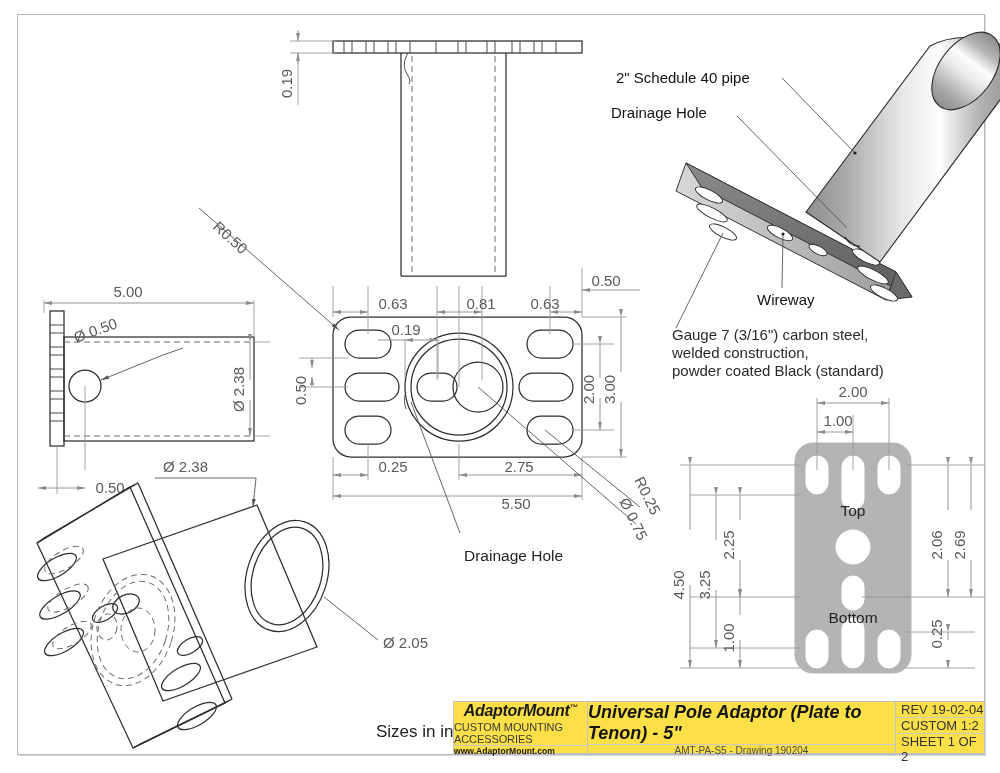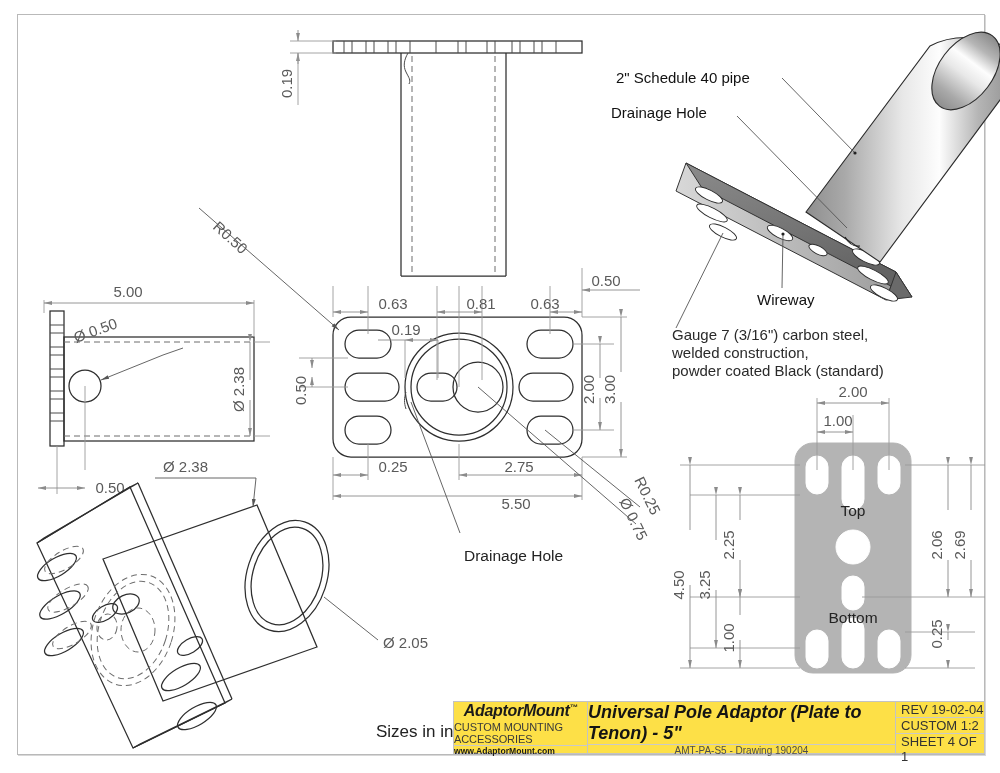--- a/index.html
+++ b/index.html
@@ -451,16 +451,16 @@
         <div class="tb-url">www.AdaptorMount.com</div>
       </div>
     </div>
     <div class="tb-mid">
       <div class="tb-title">Universal Pole Adaptor (Plate to Tenon) - 5"</div>
       <div class="tb-sub">AMT-PA-S5 - Drawing 190204</div>
     </div>
     <div class="tb-right">
       <div class="tb-r">REV 19-02-04</div>
       <div class="tb-r">CUSTOM 1:2</div>
-      <div class="tb-r">SHEET 4 OF 1</div>
+      <div class="tb-r">SHEET 1 OF 2</div>
     </div>
   </div>
 </div>
 
 </body></html>

